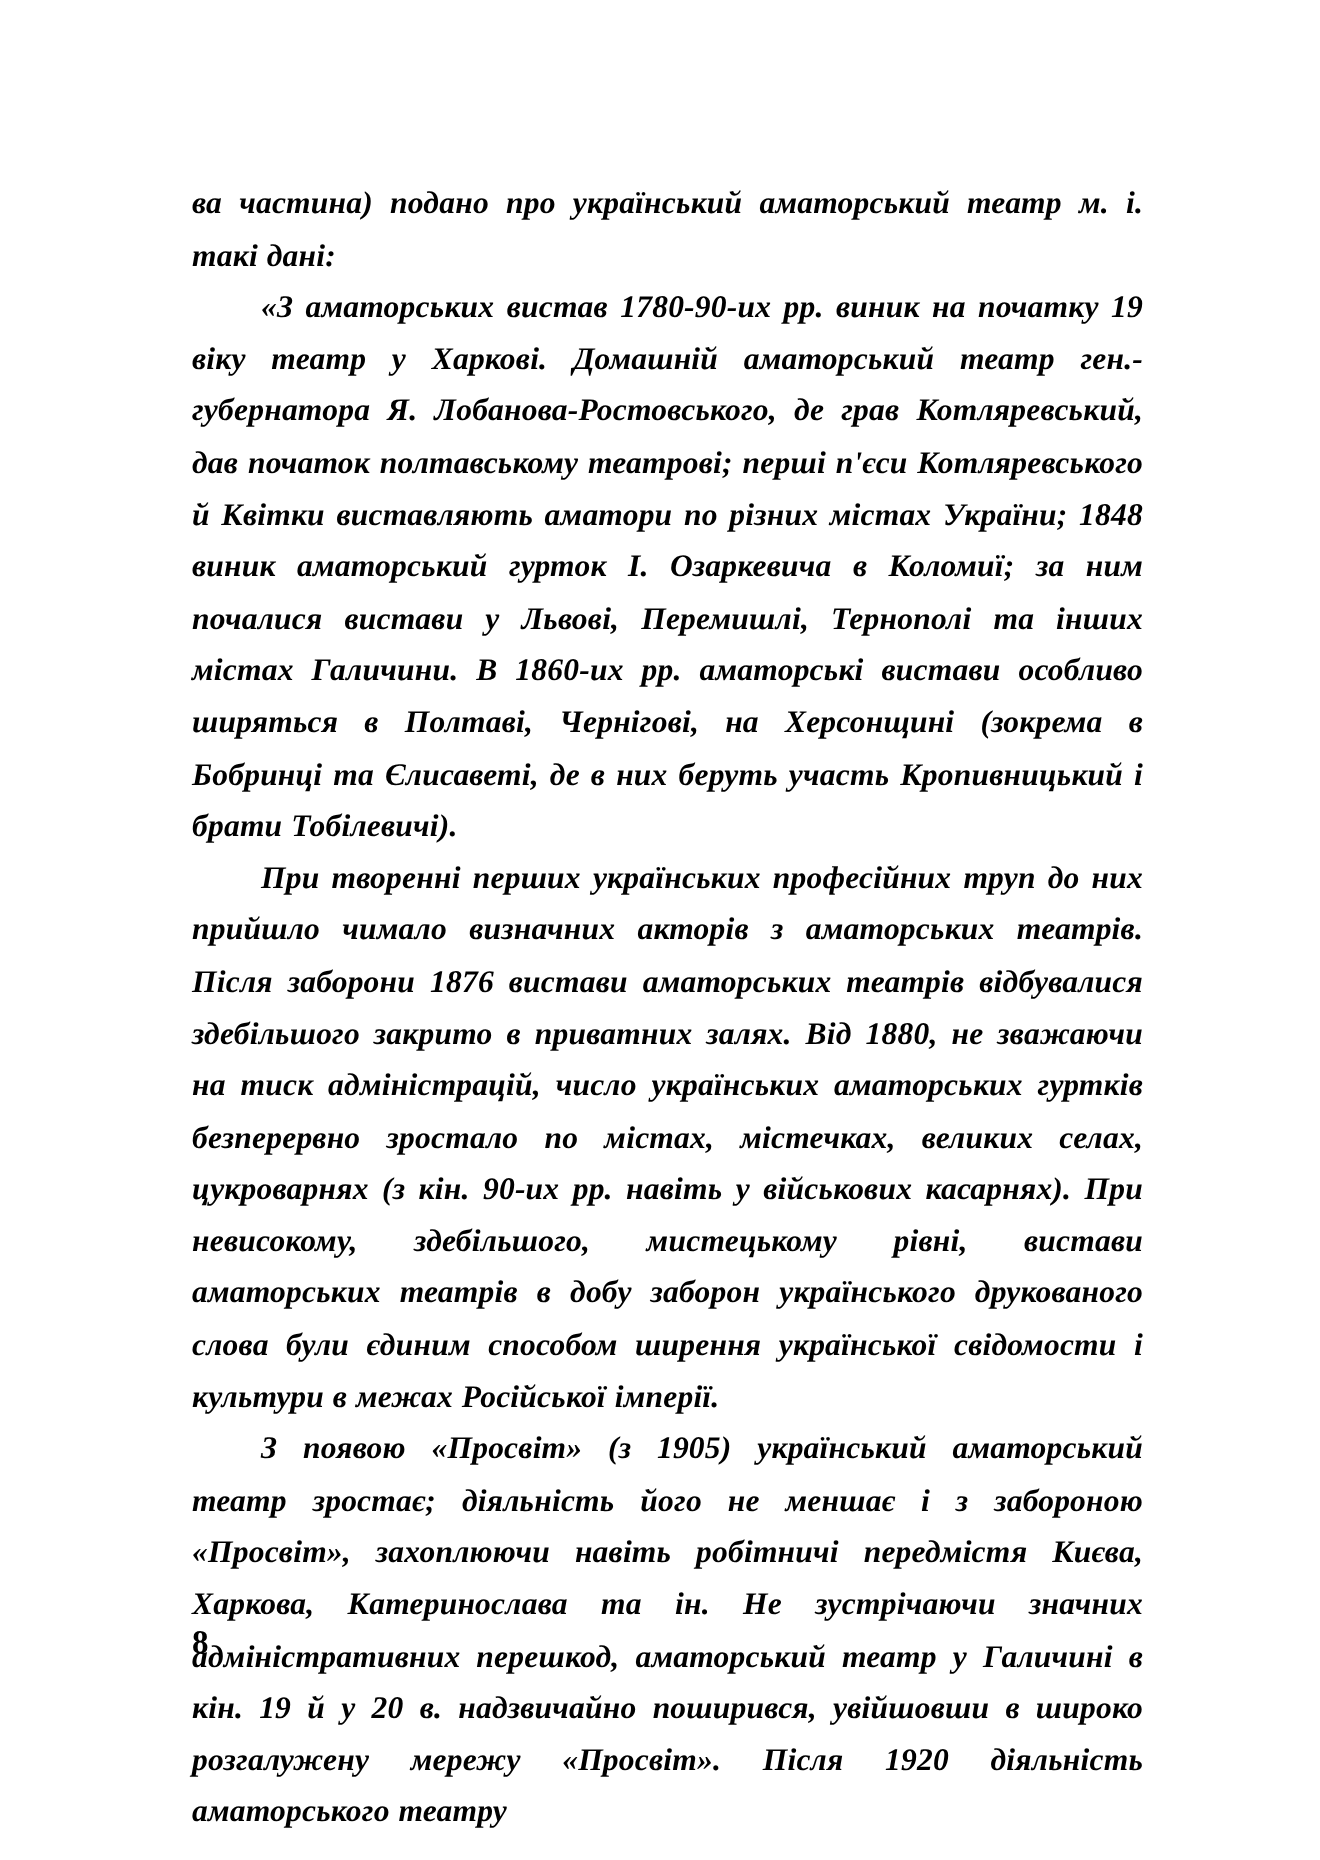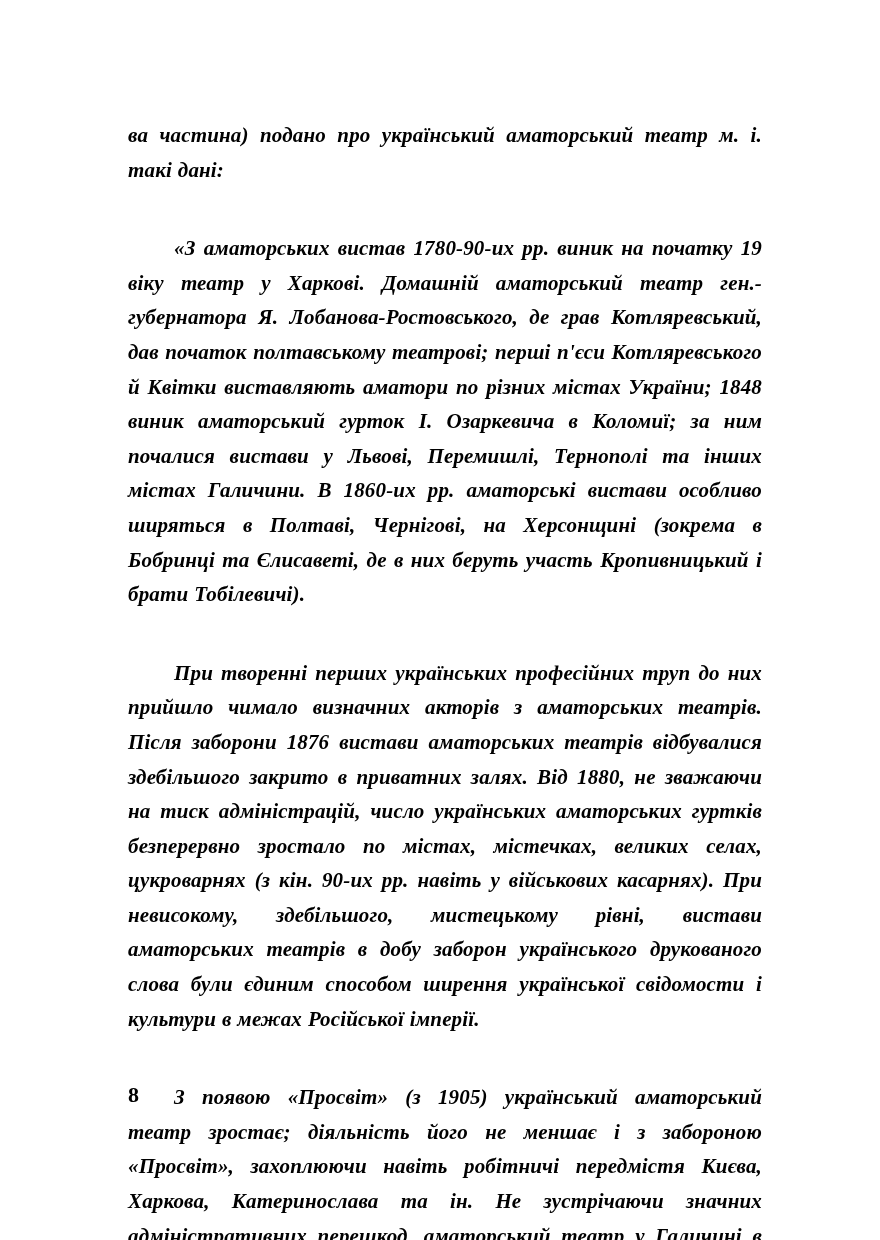--- a/index.html
+++ b/index.html
@@ -37,21 +37,20 @@
     line-height: 34.6px;
     text-align: justify;
     text-justify: inter-word;
     letter-spacing: 0.15px;
     word-spacing: 0.5px;
     -webkit-hyphens: none;
     hyphens: none;
   }
   p.para.indent {
     text-indent: 46px;
-    margin-top: 44px;
   }
   p.para.cont {
     text-indent: 0;
   }
   .page-number {
     position: absolute;
     left: 128px;
     top: 1082px;
     font-family: "Liberation Serif", "DejaVu Serif", serif;
     font-style: normal;

